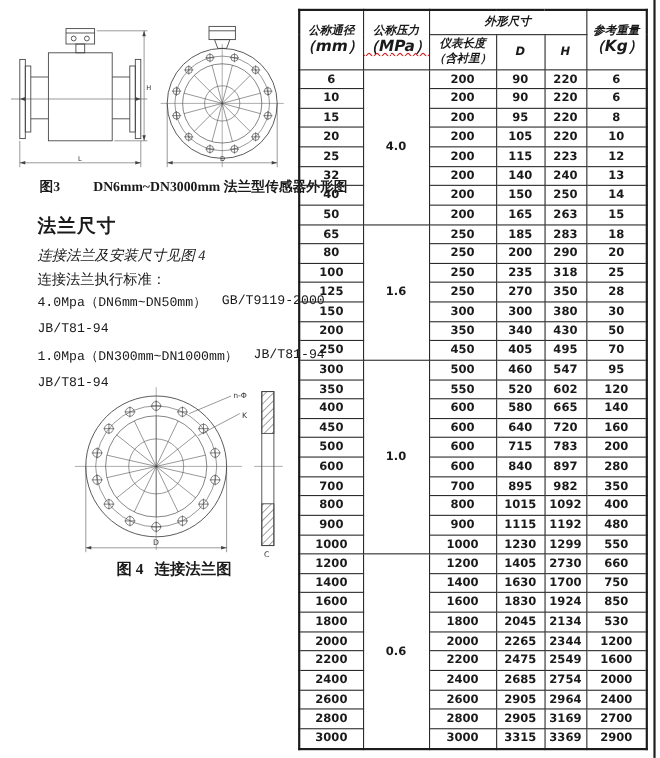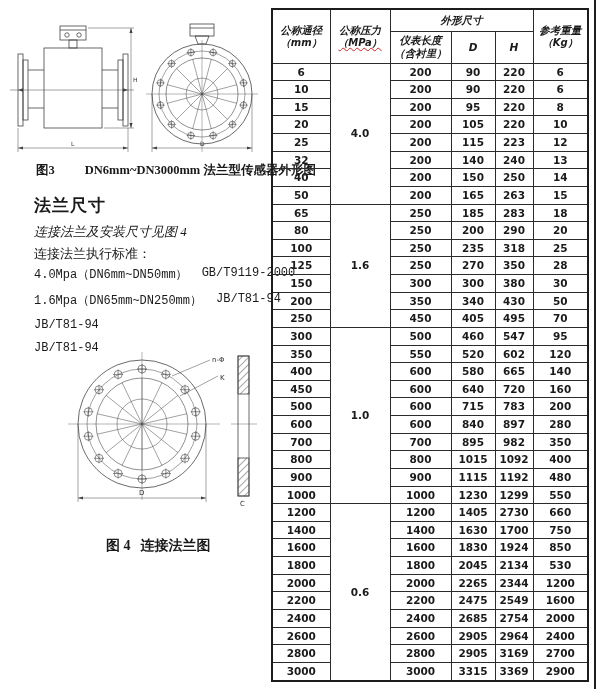--- a/index.html
+++ b/index.html
@@ -6,42 +6,42 @@
   body{
     width:600px;height:689px;position:relative;overflow:hidden;
     background:#ffffff;color:#1a1a1a;
     font-family:"Liberation Serif","DejaVu Serif",serif;
   }
   .page-right-border{position:absolute;left:594px;top:0;width:2px;height:689px;background:#1e1e1e;}
   .drawing{position:absolute;}
   .drawing svg{display:block;}
   .fig-caption{position:absolute;font-weight:bold;display:flex;white-space:nowrap;}
   .fig3-caption{left:36px;top:162px;font-size:12.5px;gap:30px;}
-  .fig4-caption{left:66px;top:537px;font-size:14px;gap:10px;padding-left:40px;}
+  .fig4-caption{left:66px;top:509px;font-size:14px;gap:10px;padding-left:40px;}
   .flange-heading{position:absolute;left:34px;top:194px;font-size:17px;font-weight:bold;letter-spacing:1px;}
   .body-line{position:absolute;left:34px;font-size:13px;white-space:nowrap;}
   .line-install{top:223px;font-style:italic;}
   .line-standard{top:245px;}
   .standards{position:absolute;left:34px;top:266px;display:flex;flex-direction:column;gap:9px;justify-content:space-between;}
   .standard-line{display:flex;gap:14px;font-size:12px;white-space:nowrap;font-family:"Liberation Mono","DejaVu Sans Mono",monospace;}
   .spec-table{
     position:absolute;left:271px;top:8px;width:316px;height:674px;
     border-collapse:collapse;table-layout:fixed;
     border:2px solid #1c1c1c;
     font-family:"DejaVu Sans","Liberation Sans",sans-serif;
   }
   .spec-table th,.spec-table td{
     border:1px solid #2b2b2b;text-align:center;vertical-align:middle;
     font-weight:bold;padding:0;line-height:1.2;overflow:hidden;
   }
   .spec-table th{font-size:10.5px;font-style:italic;}
   .spec-table td{font-size:10.5px;}
   .pressure-cell{vertical-align:top;padding-top:2px;margin-top:40px;}
   .mpa-underline{text-decoration:underline wavy #cc2222 1px;}
-  .u-line{font-size:10px;}
+  .u-line{font-size:14px;}
   text{font-family:"DejaVu Sans",sans-serif;}
 </style>
 </head>
 <body>
 
 <div class="page-right-border"></div>
 
 <div class="drawing" style="left:8px;top:20px;">
   <svg width="130" height="138" viewBox="0 0 130 138" fill="none" stroke="#444" stroke-width="0.8">
 
@@ -160,24 +160,24 @@
 <div class="flange-heading">法兰尺寸</div>
 <div class="body-line line-install">连接法兰及安装尺寸见图 4</div>
 <div class="body-line line-standard">连接法兰执行标准：</div>
 
 <div class="standards">
   <div class="standard-line">
     <span>4.0Mpa（DN6mm~DN50mm）</span>
     <span>GB/T9119-2000</span>
   </div>
   <div class="standard-line">
-    <span>1.6Mpa（DN65mm~DN250mm）</span>
     <span>JB/T81-94</span>
   </div>
   <div class="standard-line">
+    <span>1.0Mpa（DN300mm~DN1000mm）</span>
     <span>JB/T81-94</span>
   </div>
   <div class="standard-line">
     <span>JB/T81-94</span>
   </div>
 </div>
 
 <div class="drawing" style="left:52px;top:334px;">
   <svg width="215" height="176" viewBox="0 0 215 176" fill="none" stroke="#444" stroke-width="0.8">
     <defs>

